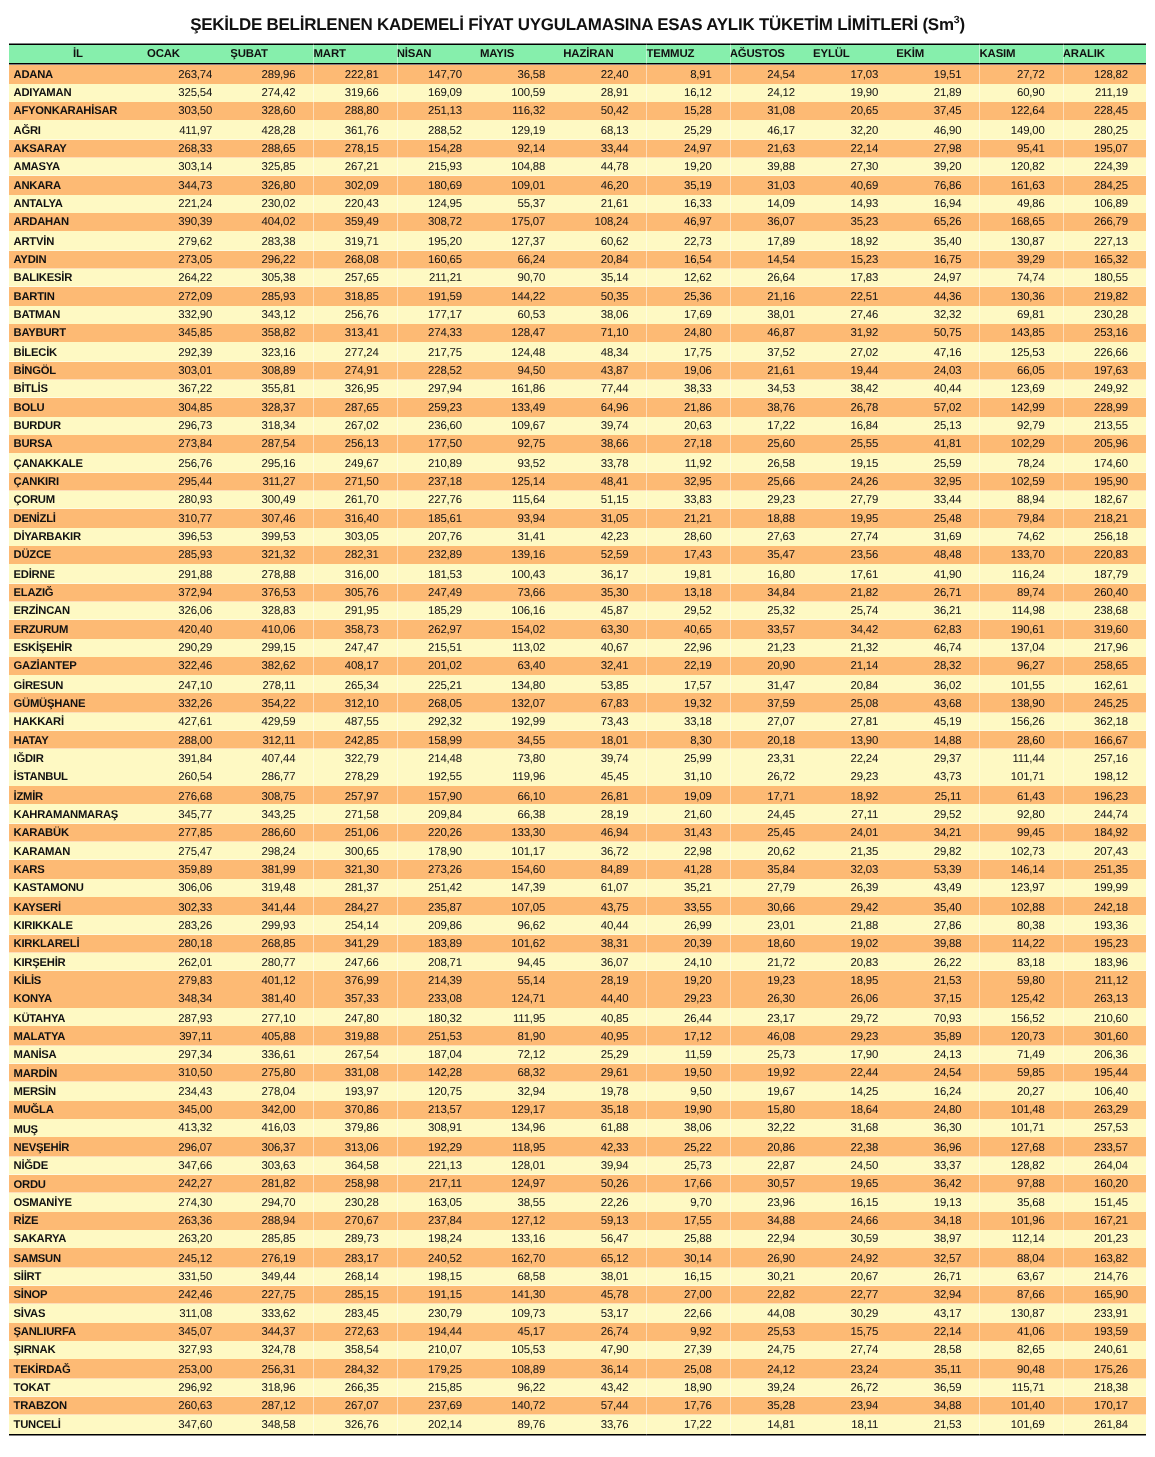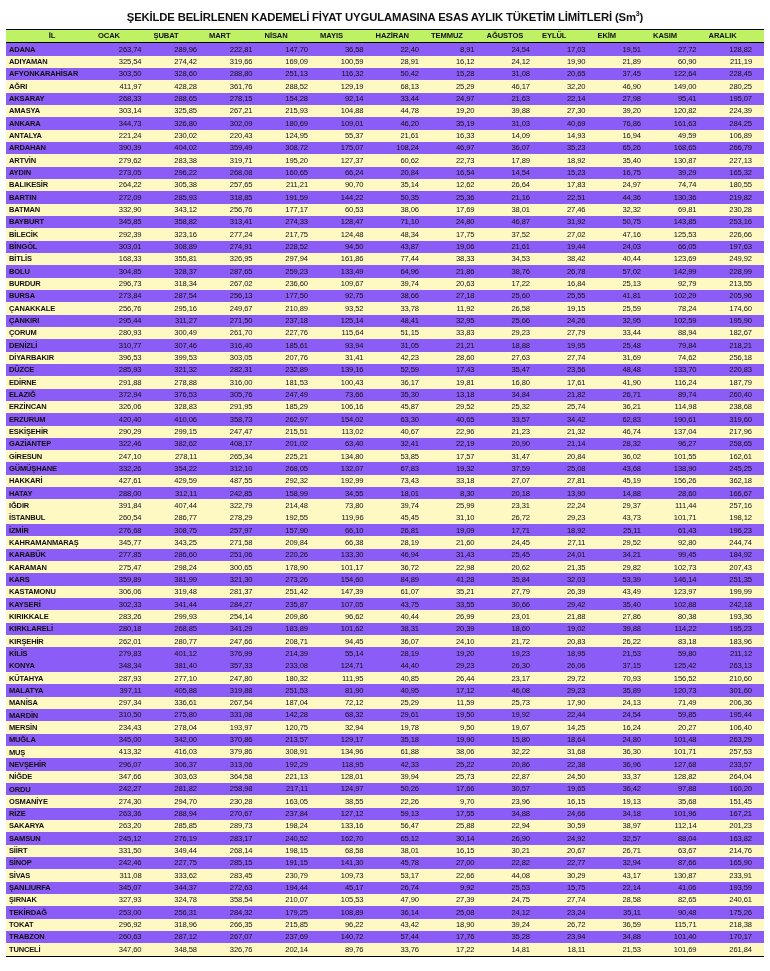--- a/index.html
+++ b/index.html
@@ -42,34 +42,34 @@
   table.limits th,
   table.limits td{
     font-size:7.6px;
     line-height:1;
     padding:2.45px 0 2.3px 0;
     white-space:nowrap;
     overflow:hidden;
   }
   
   thead tr{
-    background:#bef264;
+    background:#86efac;
   }
   thead th{
     font-weight:bold;
     text-align:left;
     letter-spacing:-0.1px;
     border-top:1.6px solid #000;
     border-bottom:1.6px solid #000;
     font-size:7.4px;
     padding:2.6px 0 2.4px 0;
   }
   thead th.c-il{ text-align:center; }
   
-  tbody tr.odd{ background:#8b5cf6;margin-left:24px; }
+  tbody tr.odd{ background:#fdba74;margin-left:24px; }
   tbody tr.even{ background:#fef9c3; }
   tbody td.city{
     font-weight:bold;
     text-align:left;
     padding-left:3px;
     letter-spacing:-0.15px;
     font-size:7.5px;
   }
   tbody td.num{
     text-align:right;
@@ -237,21 +237,21 @@
           <td class="num">221,24</td>
           <td class="num">230,02</td>
           <td class="num">220,43</td>
           <td class="num">124,95</td>
           <td class="num">55,37</td>
           <td class="num">21,61</td>
           <td class="num">16,33</td>
           <td class="num">14,09</td>
           <td class="num">14,93</td>
           <td class="num">16,94</td>
-          <td class="num">49,59</td>
+          <td class="num">49,86</td>
           <td class="num">106,89</td>
         </tr>
         <tr class="odd">
           <td class="city">ARDAHAN</td>
           <td class="num">390,39</td>
           <td class="num">404,02</td>
           <td class="num">359,49</td>
           <td class="num">308,72</td>
           <td class="num">175,07</td>
           <td class="num">108,24</td>
@@ -377,21 +377,21 @@
           <td class="num">43,87</td>
           <td class="num">19,06</td>
           <td class="num">21,61</td>
           <td class="num">19,44</td>
           <td class="num">24,03</td>
           <td class="num">66,05</td>
           <td class="num">197,63</td>
         </tr>
         <tr class="even">
           <td class="city">BİTLİS</td>
-          <td class="num">168,33</td>
+          <td class="num">367,22</td>
           <td class="num">355,81</td>
           <td class="num">326,95</td>
           <td class="num">297,94</td>
           <td class="num">161,86</td>
           <td class="num">77,44</td>
           <td class="num">38,33</td>
           <td class="num">34,53</td>
           <td class="num">38,42</td>
           <td class="num">40,44</td>
           <td class="num">123,69</td>

